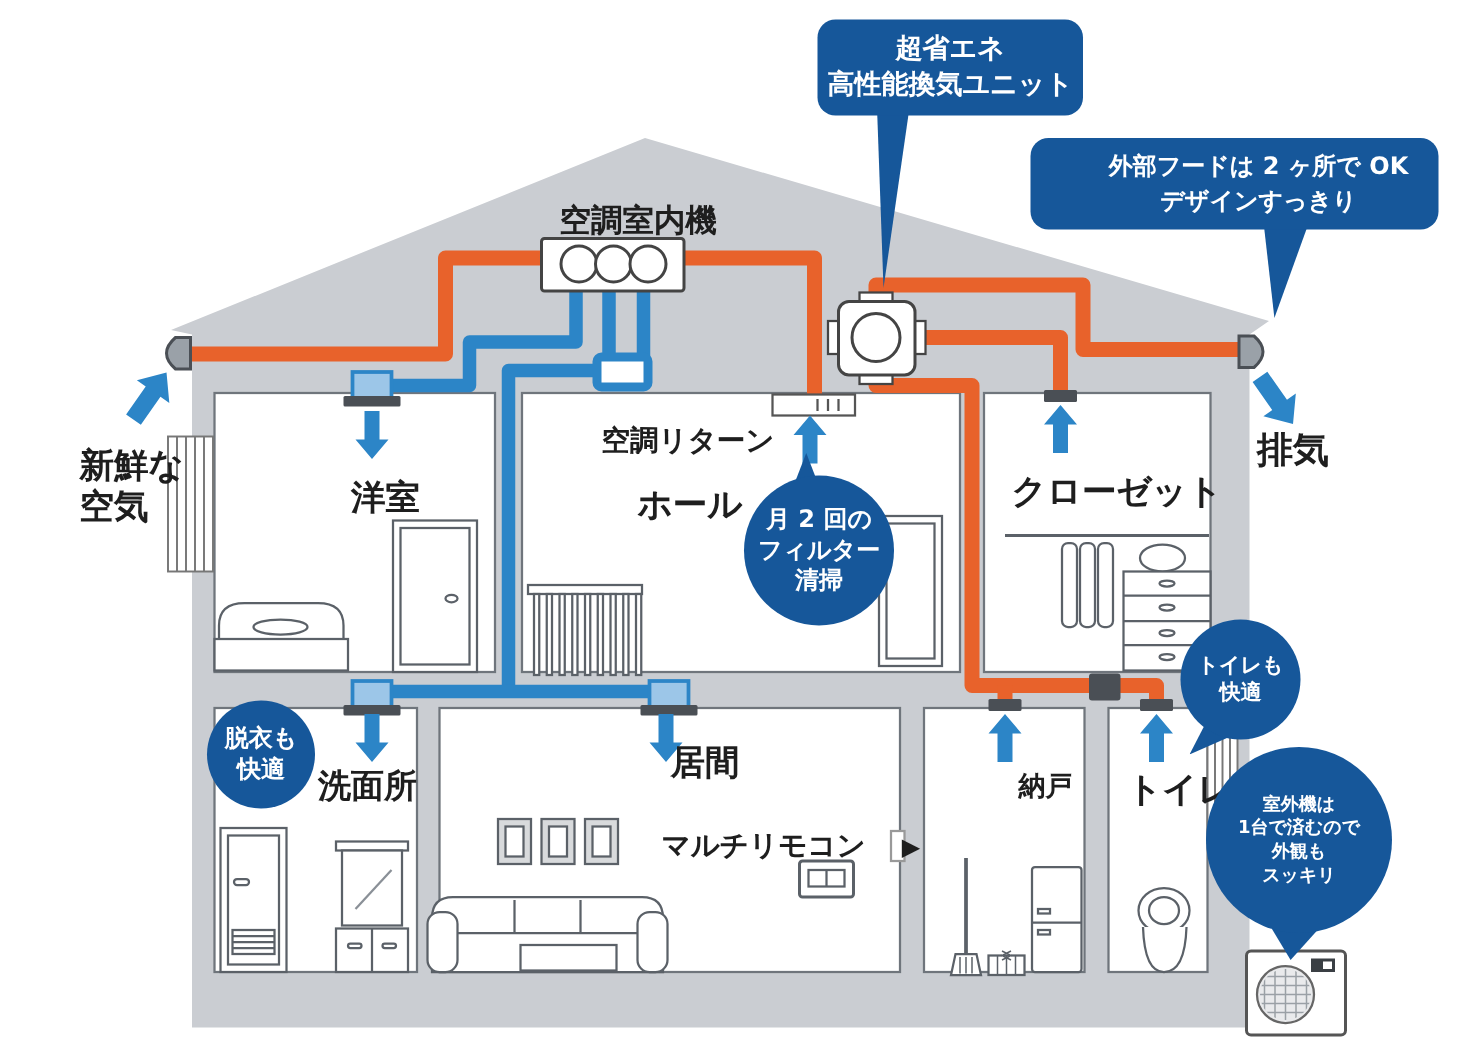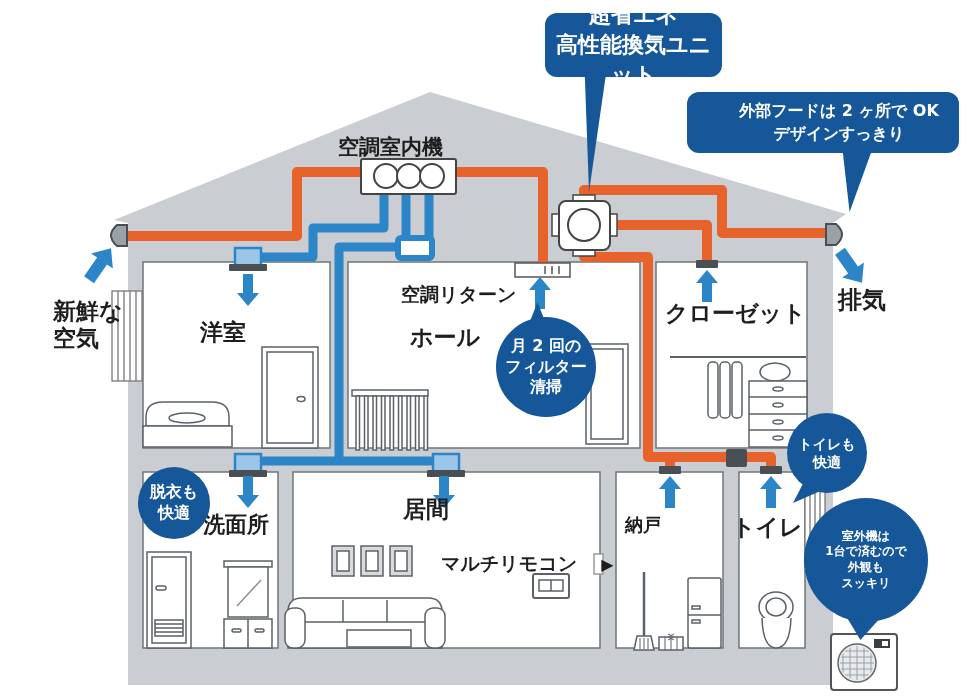--- a/index.html
+++ b/index.html
@@ -9,21 +9,21 @@
     --bubble:#16579A;
     --house:#CACDD2;
     --outline:#4A4F55;
     --text:#1E1E1E;
   }
   html,body{margin:0;padding:0;background:#fff;}
   .stage{position:relative;width:980px;height:700px;background:#fff;overflow:hidden;
          font-family:"DejaVu Sans","Liberation Sans",sans-serif;color:var(--text);}
   .stage svg{position:absolute;left:0;top:0;}
   .lbl{position:absolute;font-weight:bold;color:var(--text);white-space:pre-line;line-height:1.18;}
-  .lbl.center{text-align:left;}
+  .lbl.center{text-align:right;}
   .bubble{position:absolute;background:var(--bubble);color:#fff;font-weight:bold;
           display:flex;align-items:center;justify-content:center;text-align:center;
           white-space:pre-line;z-index:30;}
   .bubble.rect{border-radius:12px;}
   .bubble.circle{border-radius:50%;}
   .tail{position:absolute;background:var(--bubble);z-index:29;}
   .remote-row{position:absolute;display:flex;align-items:center;gap:24px;font-weight:bold;justify-content:center;}
 </style>
 </head>
 <body>
@@ -252,32 +252,32 @@
   </g>
 </svg>
 
 <div class="lbl center" style="left:338px;top:135px;width:140px;font-size:21px;">空調室内機</div>
 <div class="lbl" style="left:53px;top:286px;font-size:23px;margin-top:12px;">新鮮な
 空気</div>
 <div class="lbl" style="left:838px;top:286px;font-size:24px;">排気</div>
 <div class="lbl" style="left:401px;top:283px;font-size:19px;">空調リターン</div>
 <div class="lbl center" style="left:200px;top:319px;width:80px;font-size:23px;">洋室</div>
 <div class="lbl center" style="left:410px;top:324px;width:85px;font-size:23px;">ホール</div>
-<div class="lbl center" style="left:665px;top:300px;width:150px;font-size:23px;">クローゼット</div>
+<div class="lbl center" style="left:665px;top:315px;width:150px;font-size:23px;">クローゼット</div>
 <div class="lbl center" style="left:203px;top:512px;width:75px;font-size:22px;">洗面所</div>
 <div class="lbl center" style="left:403px;top:496px;width:90px;font-size:23px;">居間</div>
 <div class="lbl center" style="left:625px;top:514px;width:90px;font-size:18px;">納戸</div>
 <div class="lbl center" style="left:732px;top:514px;width:90px;font-size:23px;">トイレ</div>
 
 <div class="remote-row" style="left:441px;top:551px;font-size:19px;">
   <span>マルチリモコン</span>
   <span style="font-size:16px;">▶</span>
 </div>
 
-<div class="bubble rect" style="left:545px;top:13px;width:177px;height:64px;font-size:22px;line-height:1.35;">超省エネ
+<div class="bubble rect" style="left:545px;top:13px;width:177px;height:64px;font-size:18px;line-height:1.35;">超省エネ
 高性能換気ユニット</div>
 <div class="tail" style="left:581px;top:74px;width:25px;height:118px;clip-path:polygon(15% 0,100% 0,32% 100%);"></div>
 
 <div class="bubble rect" style="left:687px;top:92px;width:240px;height:61px;font-size:16px;line-height:1.4;padding-left:32px;">外部フードは 2 ヶ所で OK
 デザインすっきり</div>
 <div class="tail" style="left:840px;top:150px;width:32px;height:62px;clip-path:polygon(8% 0,100% 0,30% 100%);"></div>
 
 <div class="tail" style="left:529px;top:302px;width:17px;height:22px;clip-path:polygon(50% 0,0 100%,100% 100%);"></div>
 <div class="bubble circle" style="left:496px;top:317px;width:100px;height:100px;font-size:16px;line-height:1.3;">月 2 回の
 フィルター

